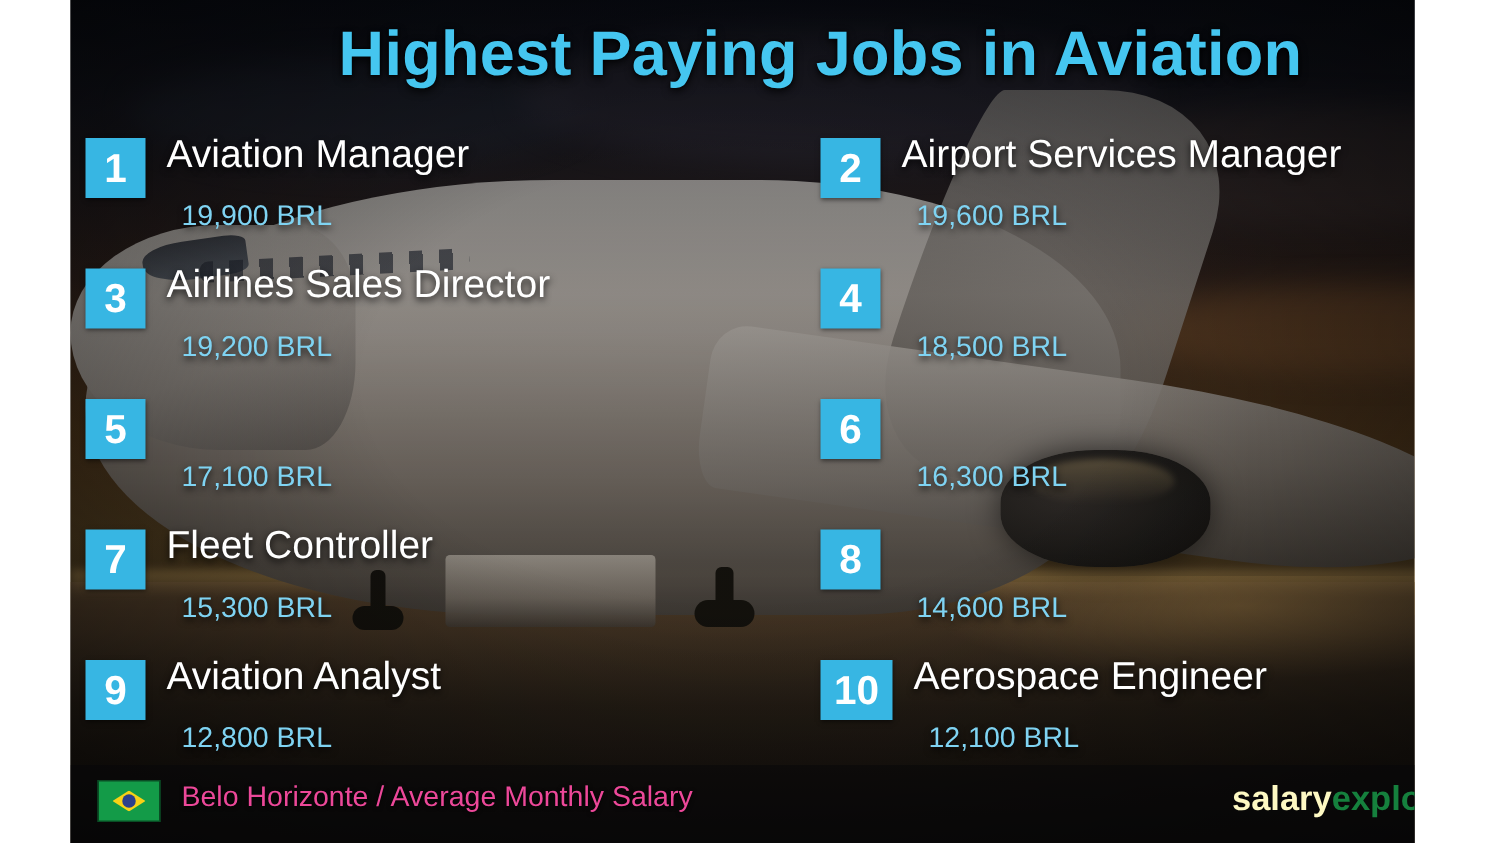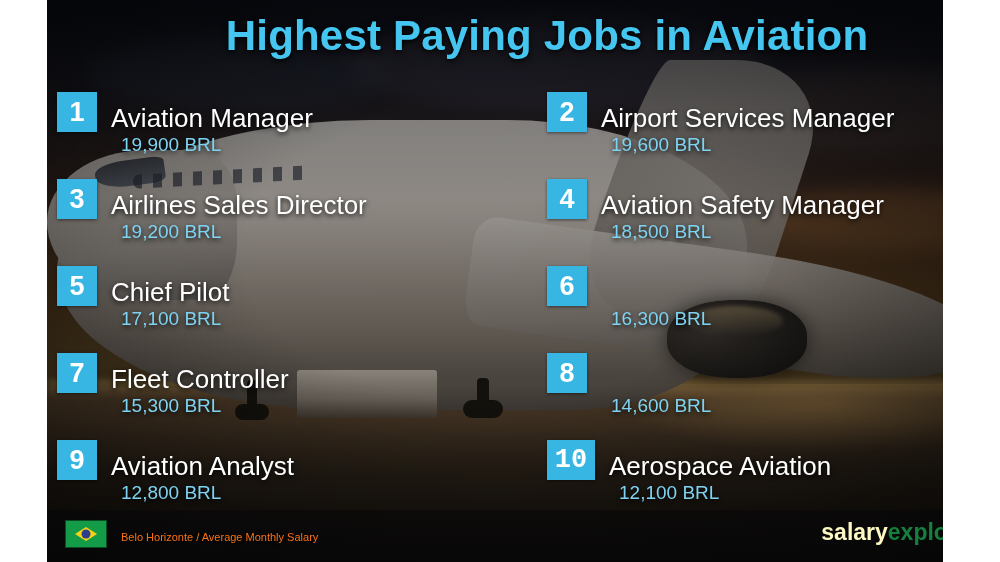--- a/index.html
+++ b/index.html
@@ -147,23 +147,23 @@
     position: absolute; left: 0; top: 6px;
     width: 40px; height: 40px;
     background: #37b6e3;
     color: #ffffff;
     font-size: 27px;
     font-weight: bold;
     line-height: 40px;
     text-align: center;
     box-shadow: 0 1px 3px rgba(0,0,0,0.5);
   }
-  .rank.wide { width: 48px; font-family: Liberation Mono, monospace; }
+  .rank.wide { width: 48px; }
   .job {
-    position: absolute; left: 54px; top: 17px;
+    position: absolute; left: 54px; top: 1px;
     font-size: 26px;
     color: #ffffff;
     font-weight: normal;
     white-space: nowrap;
     text-shadow: 0 2px 5px rgba(0,0,0,0.85);
   }
   .job.shift { left: 62px; }
   .salary {
     position: absolute; left: 64px; top: 48px;
     font-size: 19px;
@@ -194,22 +194,22 @@
   }
   .flag .globe {
     position: absolute; left: 50%; top: 50%;
     width: 9px; height: 9px;
     background: #2b3f8c;
     border-radius: 50%;
     transform: translate(-50%,-50%);
   }
   .footer-text {
     position: absolute; left: 74px; bottom: 19px;
-    font-size: 11px;
-    color: #f97316;
+    font-size: 19px;
+    color: #ec4899;
     text-shadow: 0 1px 3px rgba(0,0,0,0.9);
   }
   .brand {
     position: absolute; right: 16px; bottom: 16px;
     font-size: 23px;
     font-weight: bold;
     white-space: nowrap;
   }
   .brand .b1 { color: #fef9c3; }
   .brand .b2 { color: #15803d; }
@@ -265,21 +265,20 @@
         </div>
 
         <div class="row">
           <div class="rank">3</div>
           <div class="job">Airlines Sales Director</div>
           <div class="salary">19,200 BRL</div>
         </div>
 
         <div class="row">
           <div class="rank">5</div>
-          <div class="job">Chief Pilot</div>
           <div class="salary">17,100 BRL</div>
         </div>
 
         <div class="row">
           <div class="rank">7</div>
           <div class="job">Fleet Controller</div>
           <div class="salary">15,300 BRL</div>
         </div>
 
         <div class="row">
@@ -293,37 +292,36 @@
       <div class="col right">
 
         <div class="row">
           <div class="rank">2</div>
           <div class="job">Airport Services Manager</div>
           <div class="salary">19,600 BRL</div>
         </div>
 
         <div class="row">
           <div class="rank">4</div>
-          <div class="job">Aviation Safety Manager</div>
           <div class="salary">18,500 BRL</div>
         </div>
 
         <div class="row">
           <div class="rank">6</div>
           <div class="salary">16,300 BRL</div>
         </div>
 
         <div class="row">
           <div class="rank">8</div>
           <div class="salary">14,600 BRL</div>
         </div>
 
         <div class="row">
           <div class="rank wide">10</div>
-          <div class="job shift">Aerospace Aviation</div>
+          <div class="job shift">Aerospace Engineer</div>
           <div class="salary shift">12,100 BRL</div>
         </div>
 
       </div>
 
     </div>
 
     <div class="footer-bar">
       <div class="flag">
         <div class="diamond"></div>

